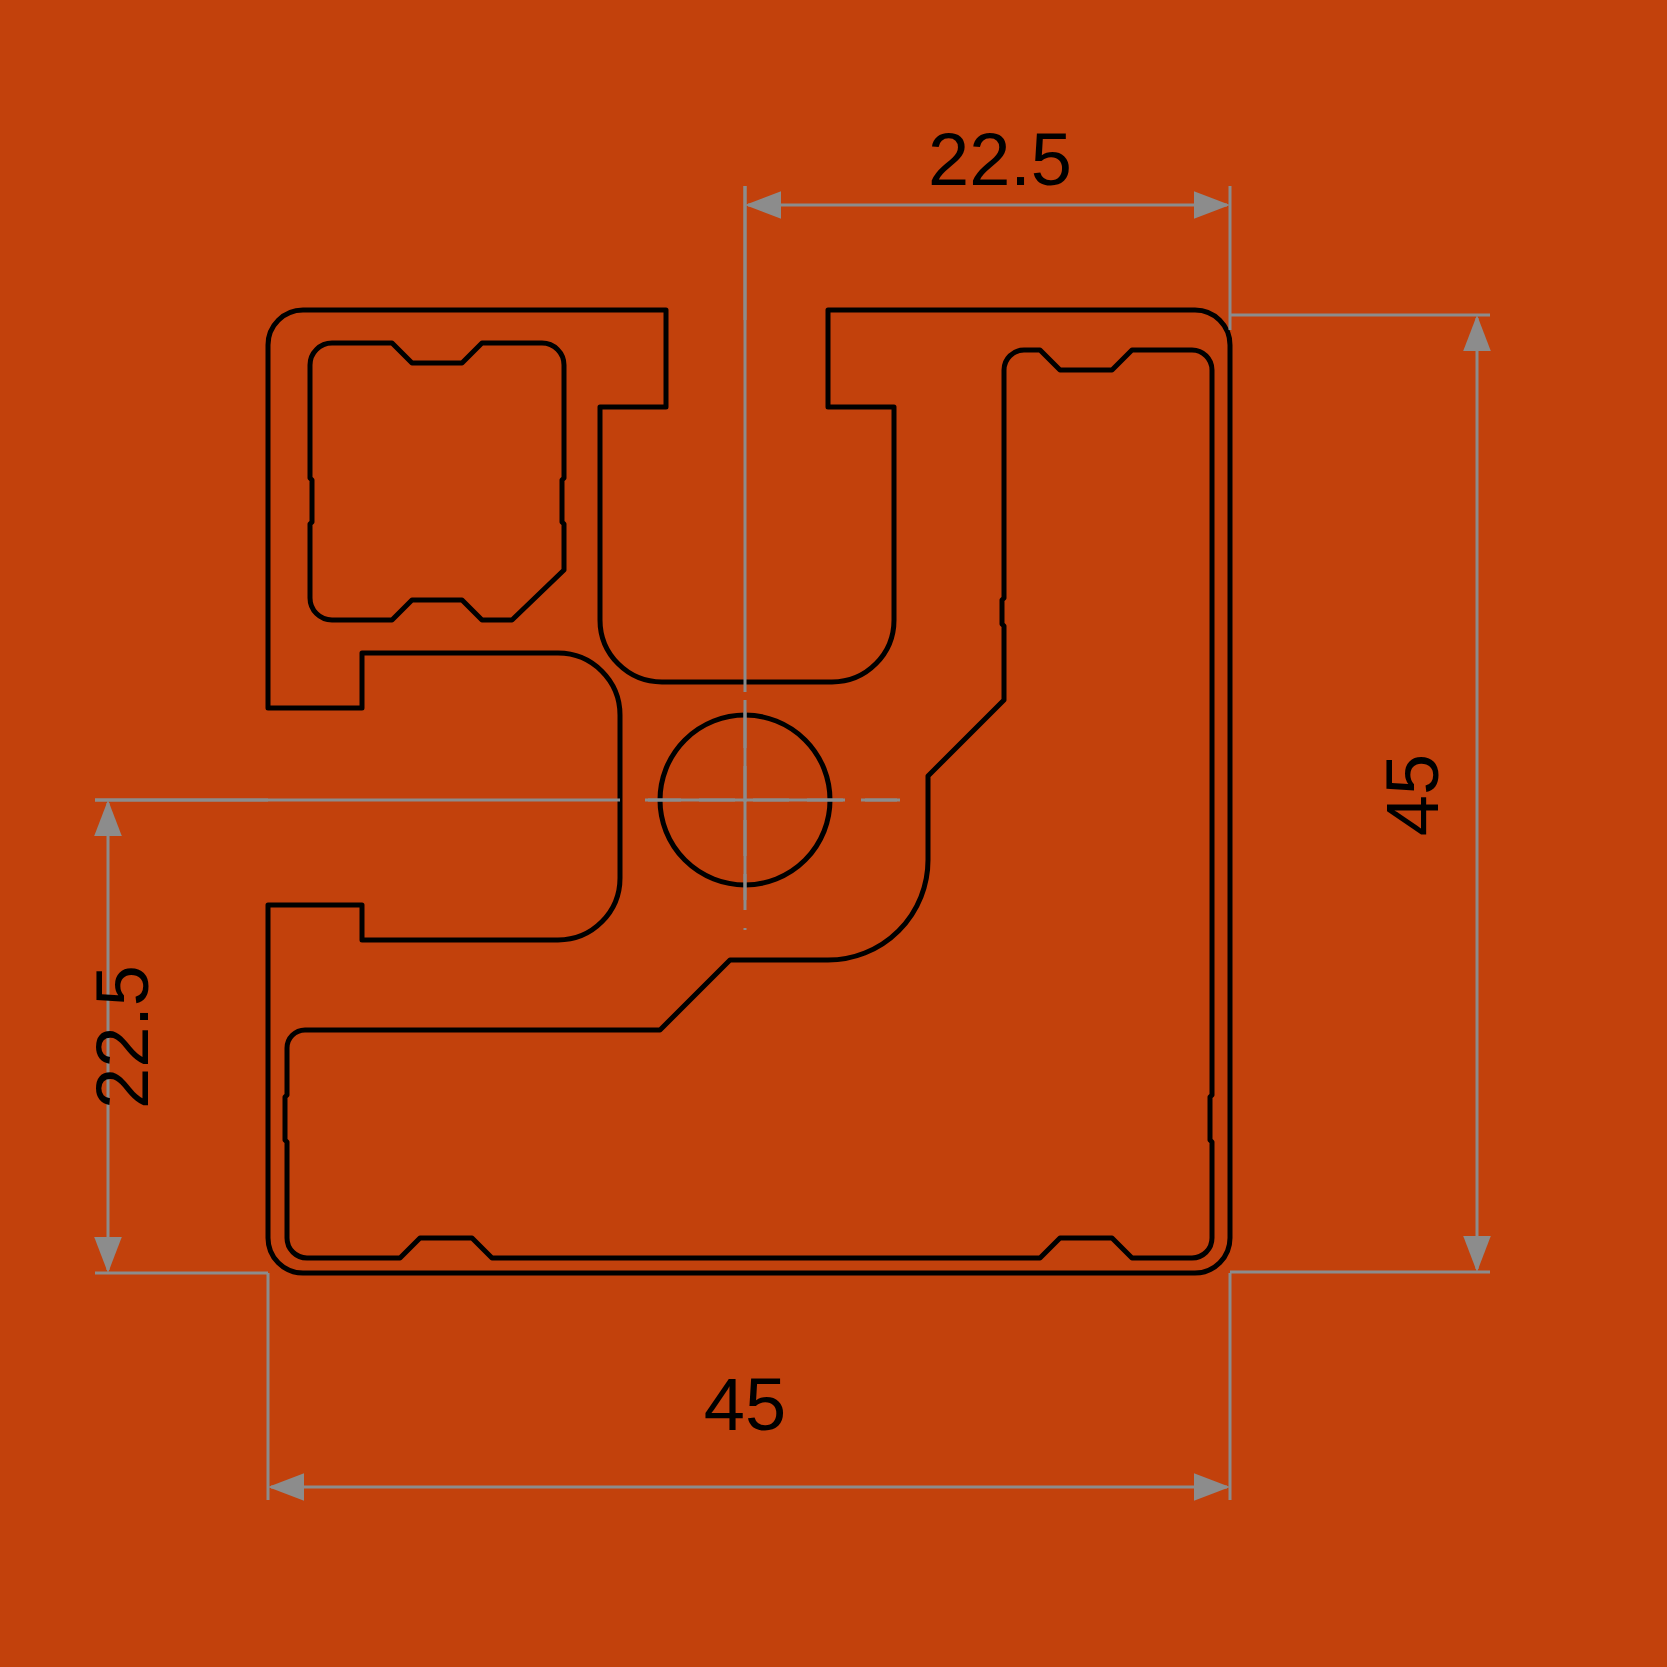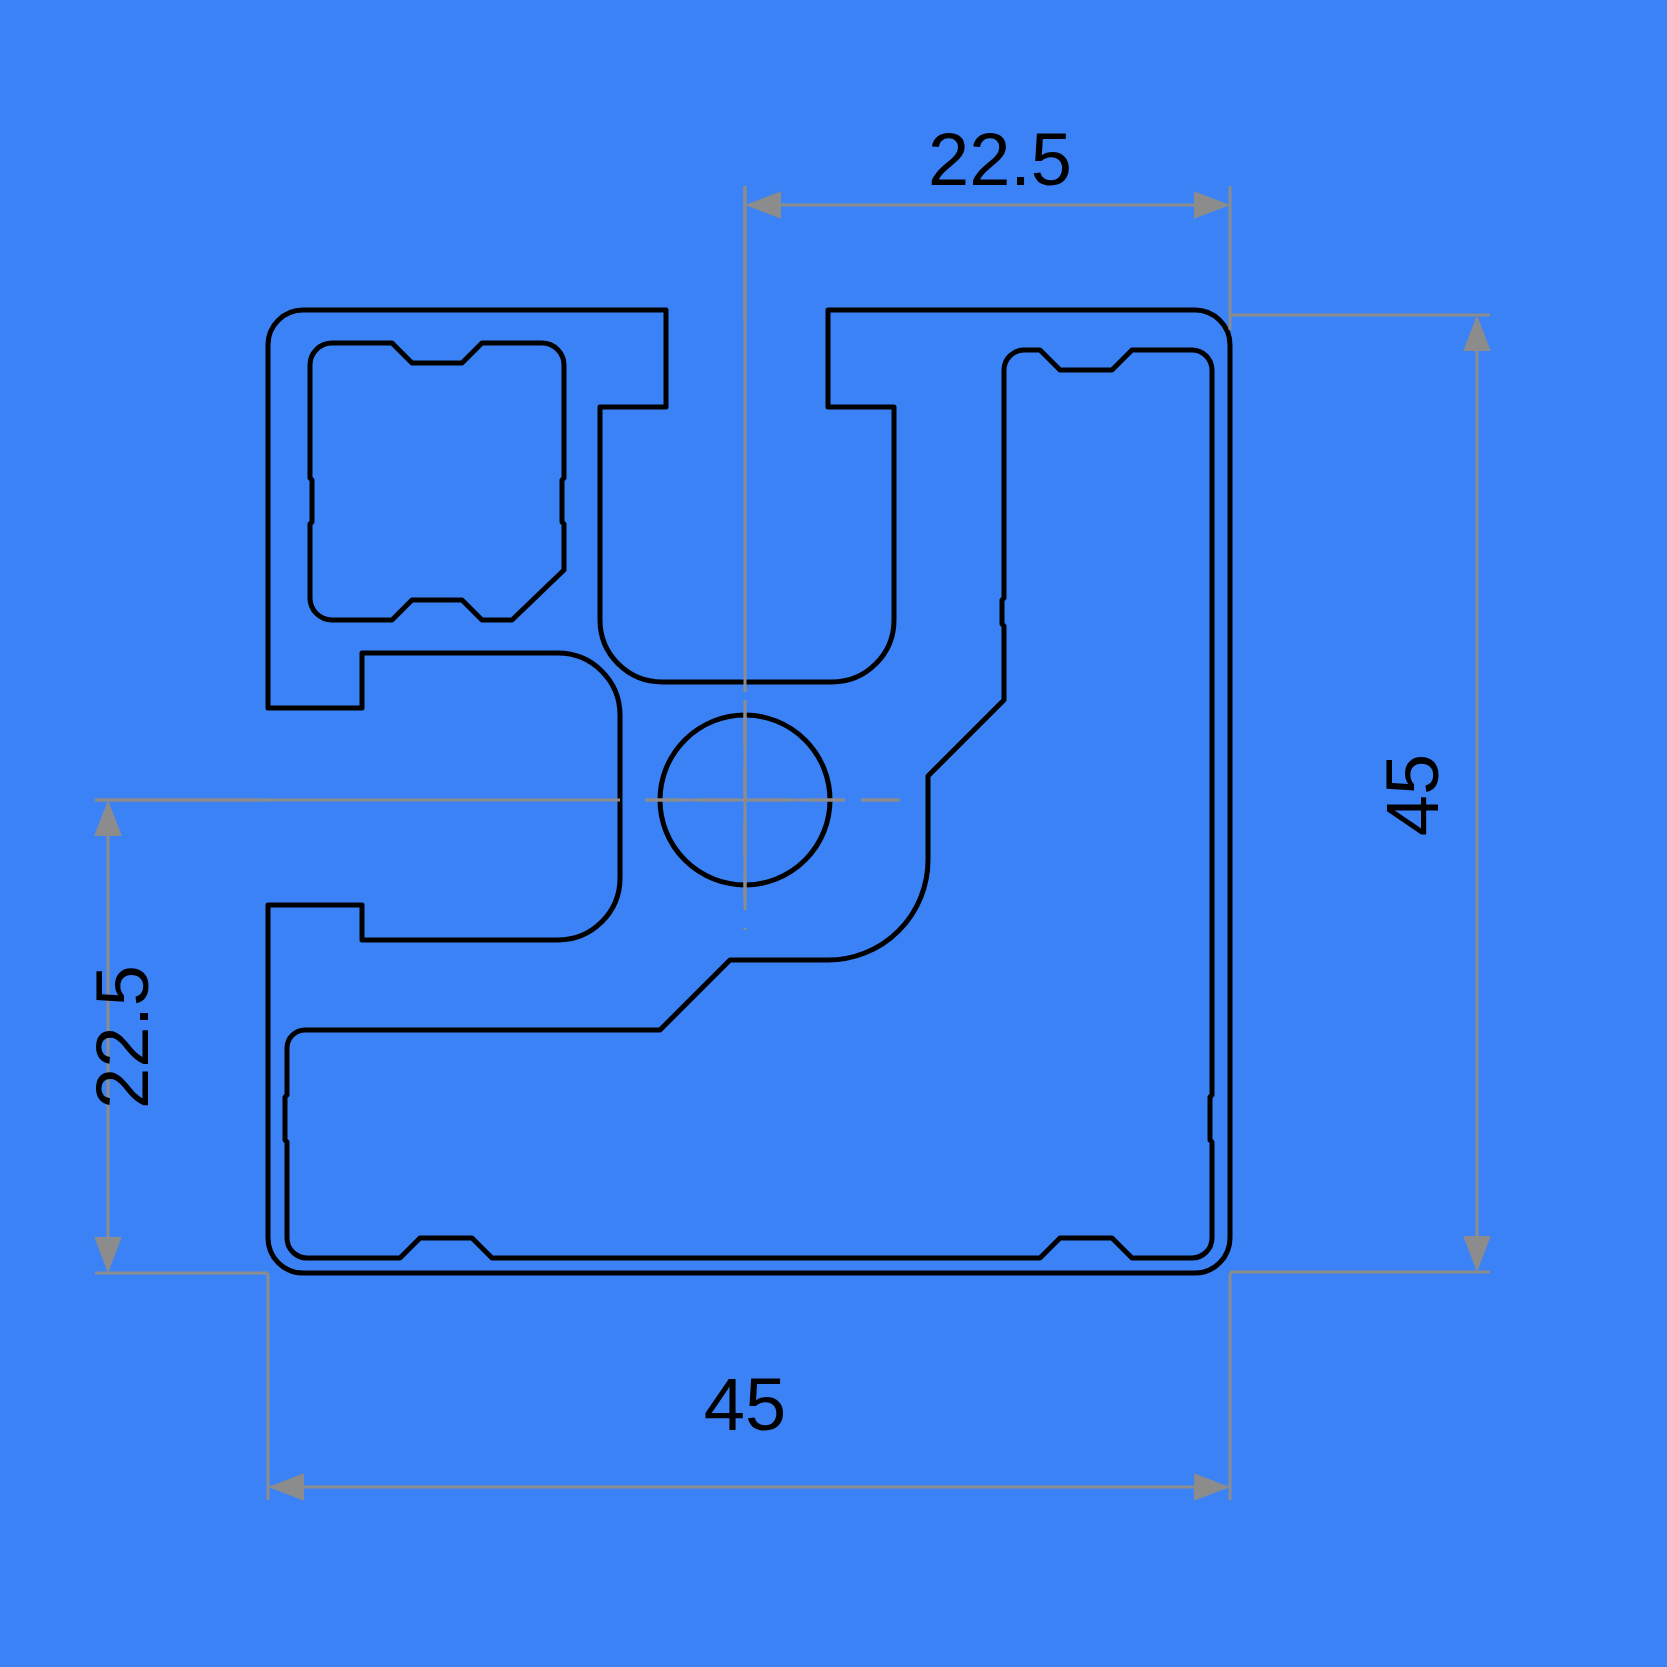--- a/index.html
+++ b/index.html
@@ -28,21 +28,21 @@
     font-family: "Liberation Sans", sans-serif;
     font-size: 74px;
     fill: #000000;
     text-anchor: middle;
     dominant-baseline: alphabetic;
   }
 </style>
 </head>
 <body>
 
-<div id="drawing-root" style="background: #3b82f6;">
+<div id="drawing-root" style="background: #c2410c;">
   <svg id="cad-svg" viewBox="0 0 1667 1667" xmlns="http://www.w3.org/2000/svg">
 
     <defs>
       <marker id="arrow-end" viewBox="0 0 12 10" refX="11" refY="5" markerWidth="12" markerHeight="10" orient="auto-start-reverse">
         <path d="M 0 0.4 L 12 5 L 0 9.6 z" fill="#8c8c8c"></path>
       </marker>
       <marker id="arrow-start" viewBox="0 0 12 10" refX="11" refY="5" markerWidth="12" markerHeight="10" orient="auto-start-reverse">
         <path d="M 0 0.4 L 12 5 L 0 9.6 z" fill="#8c8c8c"></path>
       </marker>
     </defs>

